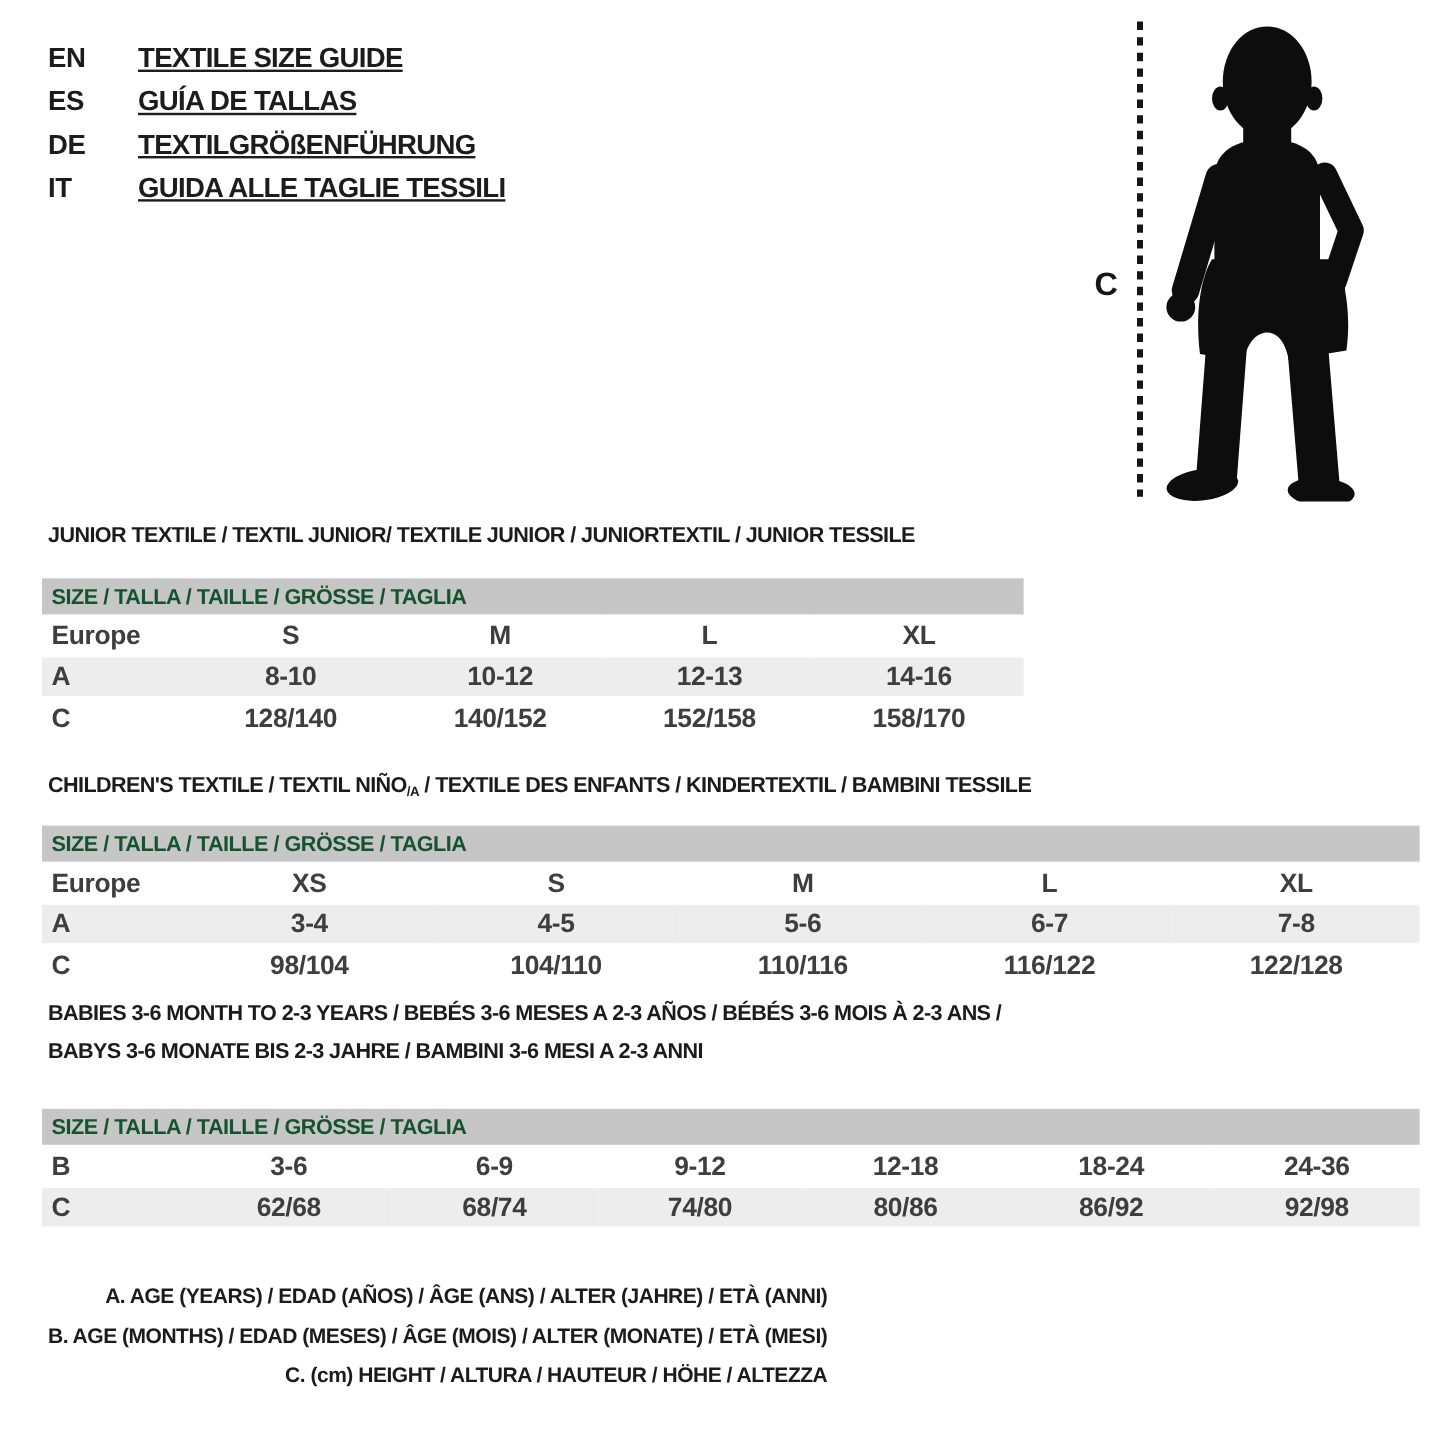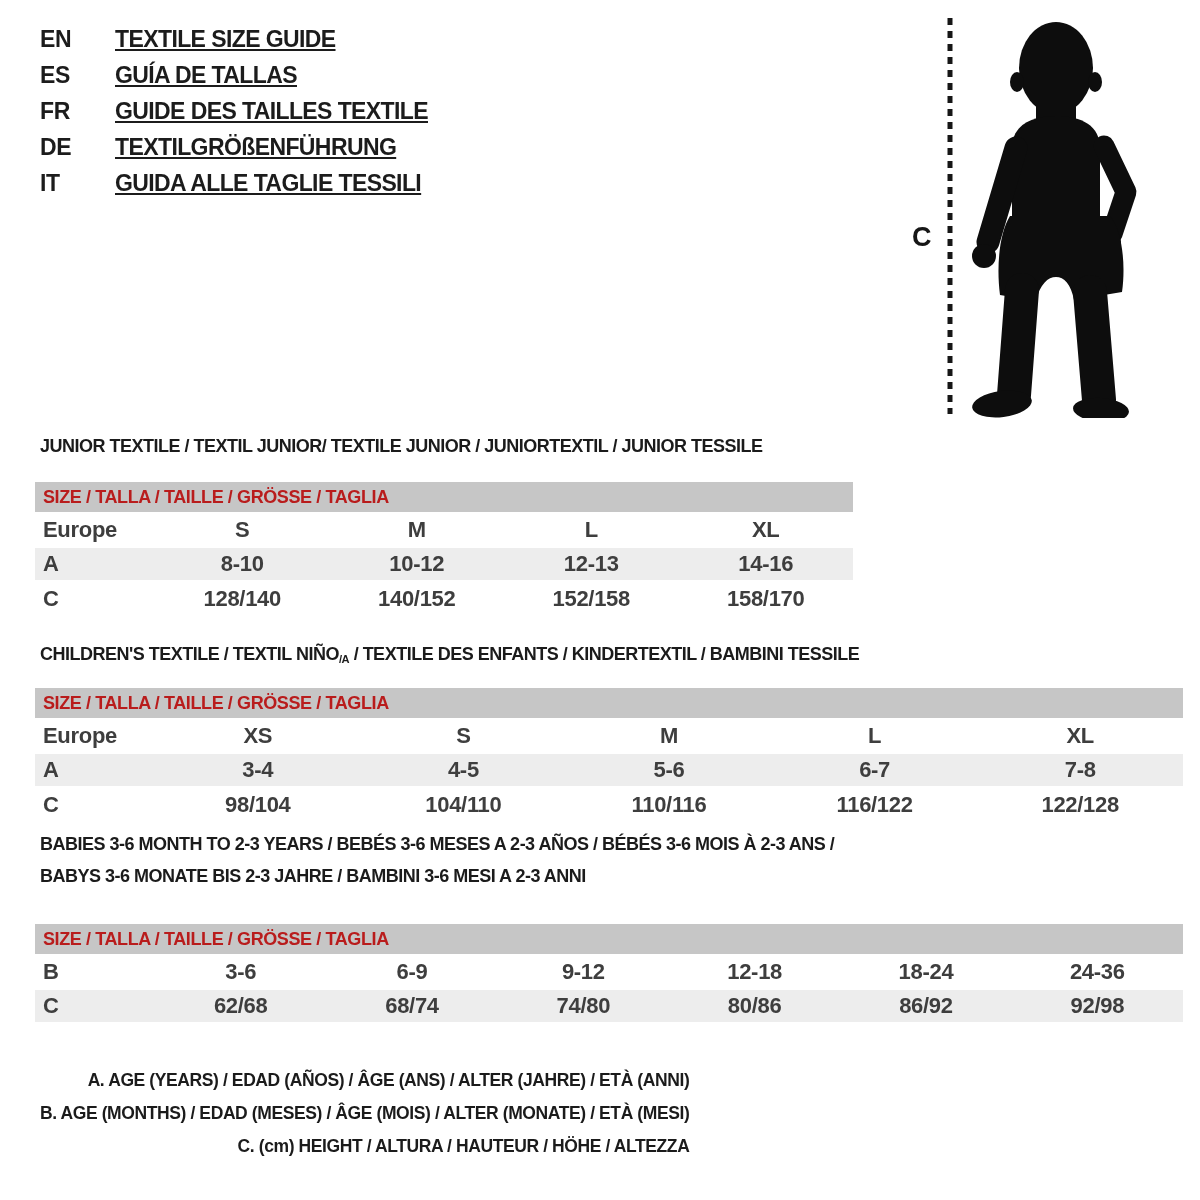--- a/index.html
+++ b/index.html
@@ -13,21 +13,21 @@
   html,body{background:#fff;}
   body{
     position:relative;
     width:1200px;height:1200px;
     font-family:"Liberation Sans","DejaVu Sans",sans-serif;
     color:var(--ink);
     overflow:hidden;
   }
   
   #lang-list{position:absolute;left:40px;top:26px;}
-  .lang-row{display:flex;height:36px;align-items:flex-start;}
+  .lang-row{display:flex;height:36px;align-items:flex-end;}
   .lang-code{width:75px;font-weight:bold;font-size:23px;letter-spacing:-0.3px;}
   .lang-title{font-weight:bold;font-size:23px;letter-spacing:-0.6px;text-decoration:underline;}
   
   #figure{position:absolute;left:900px;top:14px;width:292px;height:404px;}
   .sil{fill:var(--silhouette);}
   .sil-line{stroke:var(--silhouette);stroke-linecap:round;fill:none;}
   .dash-line{stroke:#161616;}
   .c-label{font-family:"Liberation Sans","DejaVu Sans",sans-serif;font-weight:bold;font-size:27px;fill:#161616;}
   
   .section-heading{
@@ -40,21 +40,21 @@
   .size-table{
     position:absolute;left:35px;
     border-collapse:collapse;table-layout:fixed;
   }
   .size-table td{
     font-weight:bold;font-size:22px;letter-spacing:-0.3px;
     color:var(--table-ink);text-align:center;vertical-align:middle;
     height:34px;padding:0;
   }
   .size-table .size-bar td{
-    background:var(--header-bar);color:#b91c1c;
+    background:var(--header-bar);color:#14532d;
     text-align:left;padding-left:8px;height:31px;font-size:18px;letter-spacing:-0.4px;
     border-bottom:2px solid #fff;
   }
   .size-table td.rowlabel{text-align:left;padding-left:8px;}
   .size-table tr.shaded td{background:var(--row-shade);border-top:2px solid #fff;border-bottom:2px solid #fff;}
   col.c-label{width:120px;}
   
   #legend{position:absolute;left:40px;top:1064px;text-align:right;}
   .legend-line{font-weight:bold;font-size:17.5px;letter-spacing:-0.4px;line-height:33px;white-space:nowrap;color:#1b1b1b;}
 </style>
@@ -62,24 +62,20 @@
 <body>
 
 <div id="lang-list">
   <div class="lang-row">
     <span class="lang-code">EN</span>
     <span class="lang-title">TEXTILE SIZE GUIDE</span>
   </div>
   <div class="lang-row">
     <span class="lang-code">ES</span>
     <span class="lang-title">GUÍA DE TALLAS</span>
-  </div>
-  <div class="lang-row">
-    <span class="lang-code">FR</span>
-    <span class="lang-title">GUIDE DES TAILLES TEXTILE</span>
   </div>
   <div class="lang-row">
     <span class="lang-code">DE</span>
     <span class="lang-title">TEXTILGRÖßENFÜHRUNG</span>
   </div>
   <div class="lang-row">
     <span class="lang-code">IT</span>
     <span class="lang-title">GUIDA ALLE TAGLIE TESSILI</span>
   </div>
 </div>

